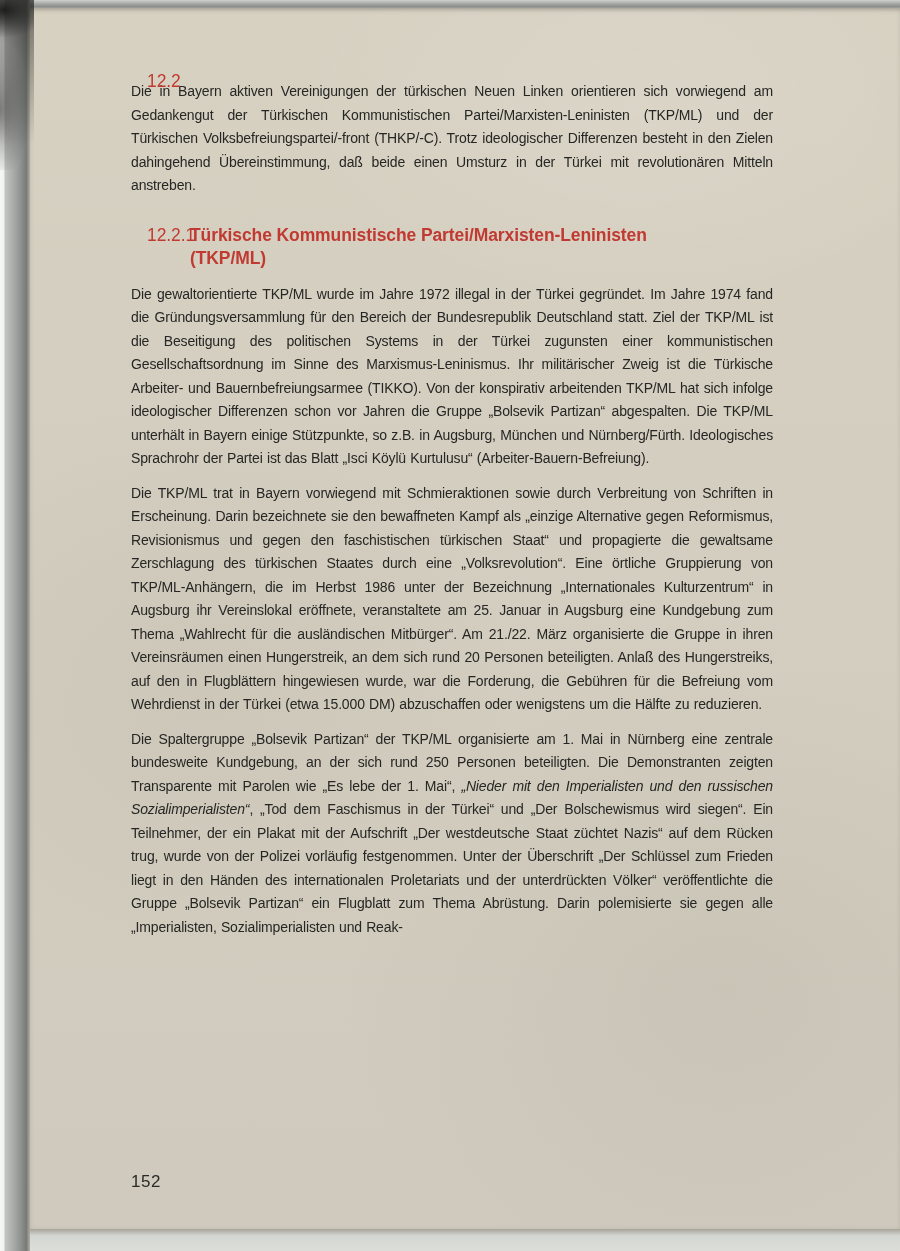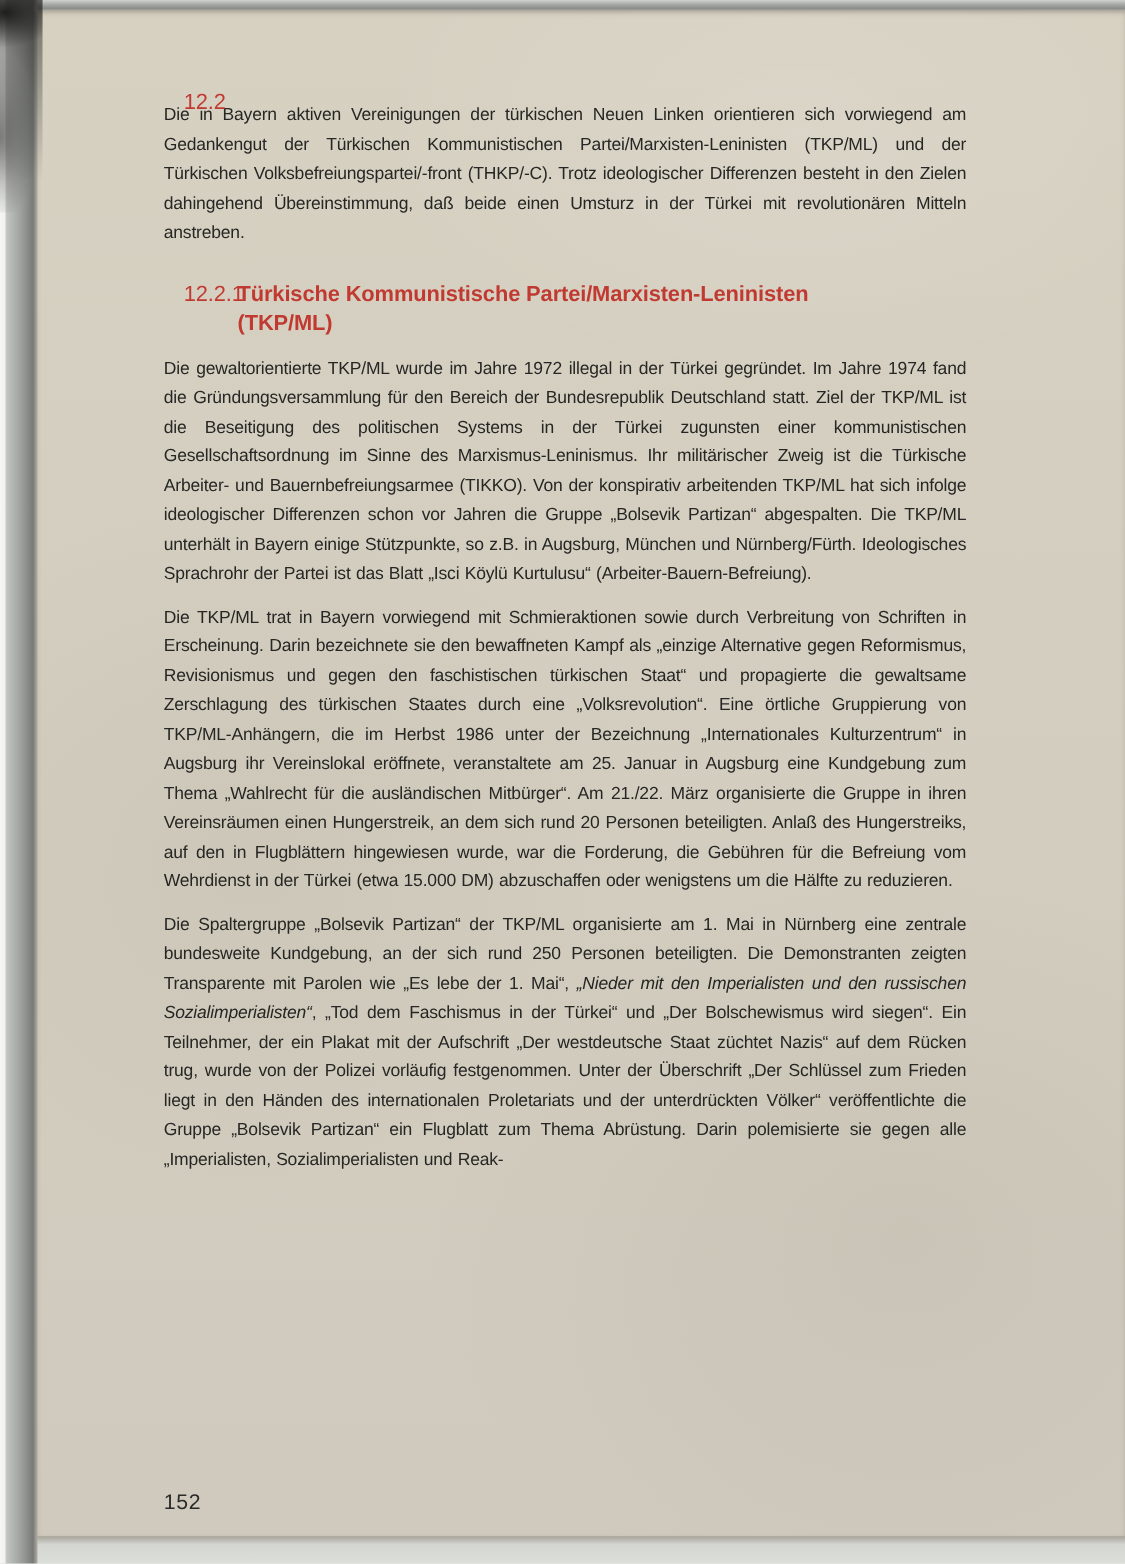--- a/index.html
+++ b/index.html
@@ -108,21 +108,20 @@
     color: #262624;
   }
   p.body .it { font-style: italic; }
 
   .page-number {
     position: absolute;
     left: 105px; top: 1164px;
     font-size: 17px;
     color: #2a2a28;
     letter-spacing: 0.5px;
-    margin-top: 20px;
   }
 </style>
 </head>
 <body>
 
 <div class="scan">
   <div class="edge-top"></div>
   <div class="edge-bottom"></div>
   <div class="edge-left"></div>
   <div class="corner-dark"></div>

